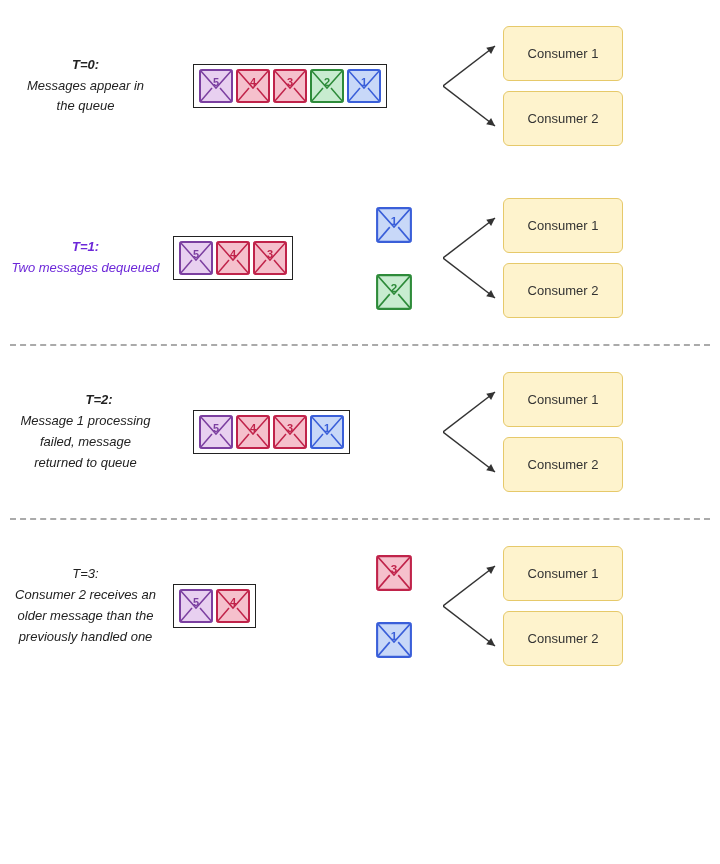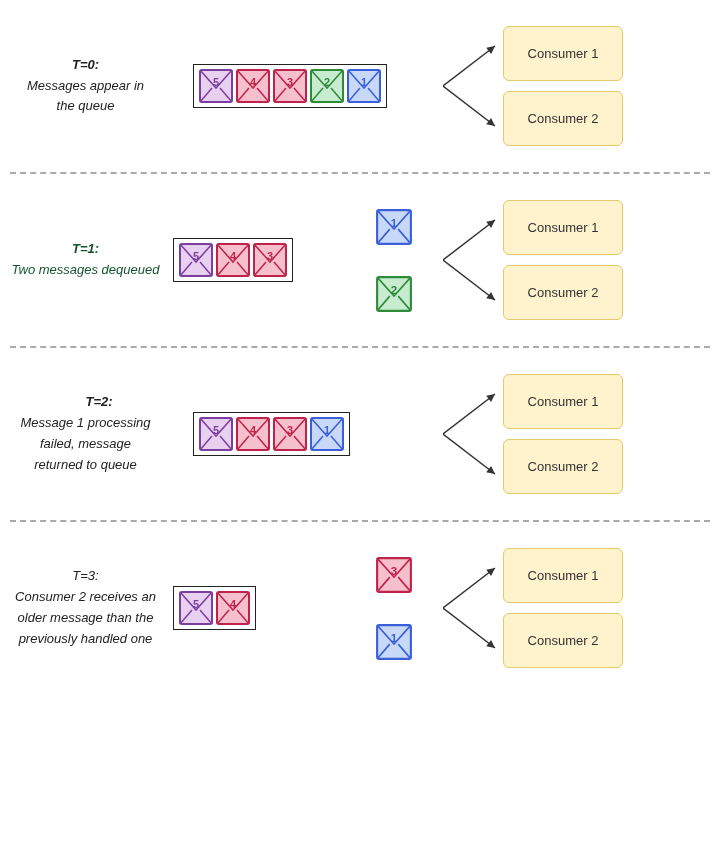--- a/index.html
+++ b/index.html
@@ -10,21 +10,21 @@
       min-height: 864px;
       position: relative;
     }
 
     
   </style>
 </head>
 <body>
 
 <div id="app">
-    <div style="display: flex; flex-direction: column;">
+    <div style="display: flex; flex-direction: row;">
       <div style="display: flex; align-items: center; padding: 16px 8px; min-height: 160px;">
         <div style="width: 155px; min-width: 155px; text-align: center; font-style: italic; font-size: 13px; line-height: 1.6; color: rgb(34, 34, 34);"><span style="font-weight:bold; font-style:italic;">T=0:</span><br>Messages appear in<br>the queue</div>
         <div style="width: 280px; min-width: 280px; display: flex; align-items: center; justify-content: center; position: relative; height: 140px;">
           <div style="display: flex; align-items: center; border: 1.5px solid rgb(34, 34, 34); background: rgb(255, 255, 255); padding: 3px 4px; gap: 1px; position: absolute; left: 30px; top: 50%; transform: translateY(-50%);">
             <div style="width: 36px; height: 36px;"><svg width="36" height="36" viewBox="0 0 36 36" xmlns="http://www.w3.org/2000/svg">
     <rect x="2" y="2" width="32" height="32" rx="2" fill="#e8d0f0" stroke="#7b3fa0" stroke-width="2"></rect>
 
     <polyline points="2,2 18,20 34,2" fill="none" stroke="#7b3fa0" stroke-width="1.5"></polyline>
     <line x1="2" y1="34" x2="14" y2="20" stroke="#7b3fa0" stroke-width="1.5"></line>
     <line x1="34" y1="34" x2="22" y2="20" stroke="#7b3fa0" stroke-width="1.5"></line>
@@ -72,21 +72,21 @@
           </svg></div>
         <div style="display: flex; flex-direction: column; justify-content: space-between; height: 140px; padding: 10px 0px;">
           <div style="width: 120px; height: 55px; background: rgb(254, 243, 205); border: 1.5px solid rgb(230, 201, 106); border-radius: 6px; display: flex; align-items: center; justify-content: center; font-size: 13px; color: rgb(51, 51, 51);">Consumer 1</div>
           <div style="width: 120px; height: 55px; background: rgb(254, 243, 205); border: 1.5px solid rgb(230, 201, 106); border-radius: 6px; display: flex; align-items: center; justify-content: center; font-size: 13px; color: rgb(51, 51, 51);">Consumer 2</div>
         </div>
       </div>
       <hr style="border-right: none; border-bottom: none; border-left: none; border-image: initial; border-top: 2px dashed rgb(170, 170, 170); margin: 0px 10px;">
     </div>
     <div style="display: flex; flex-direction: column;">
       <div style="display: flex; align-items: center; padding: 16px 8px; min-height: 160px;">
-        <div style="width: 155px; min-width: 155px; text-align: center; font-style: italic; font-size: 13px; line-height: 1.6; color: #14532d;"><span style="font-weight:bold; font-style:italic;">T=1:</span><br>Two messages dequeued</div>
+        <div style="width: 155px; min-width: 155px; text-align: center; font-style: italic; font-size: 13px; line-height: 1.6; color: #6d28d9;"><span style="font-weight:bold; font-style:italic;">T=1:</span><br>Two messages dequeued</div>
         <div style="width: 280px; min-width: 280px; display: flex; align-items: center; justify-content: center; position: relative; height: 140px;">
           <div style="display: flex; align-items: center; border: 1.5px solid rgb(34, 34, 34); background: rgb(255, 255, 255); padding: 3px 4px; gap: 1px; position: absolute; left: 10px; top: 50%; transform: translateY(-50%);">
             <div style="width: 36px; height: 36px;"><svg width="36" height="36" viewBox="0 0 36 36" xmlns="http://www.w3.org/2000/svg">
     <rect x="2" y="2" width="32" height="32" rx="2" fill="#e8d0f0" stroke="#7b3fa0" stroke-width="2"></rect>
 
     <polyline points="2,2 18,20 34,2" fill="none" stroke="#7b3fa0" stroke-width="1.5"></polyline>
     <line x1="2" y1="34" x2="14" y2="20" stroke="#7b3fa0" stroke-width="1.5"></line>
     <line x1="34" y1="34" x2="22" y2="20" stroke="#7b3fa0" stroke-width="1.5"></line>
     <text x="18" y="15" text-anchor="middle" dominant-baseline="middle" font-size="11" font-weight="bold" fill="#7b3fa0" font-family="Arial">5</text>
   </svg></div>

